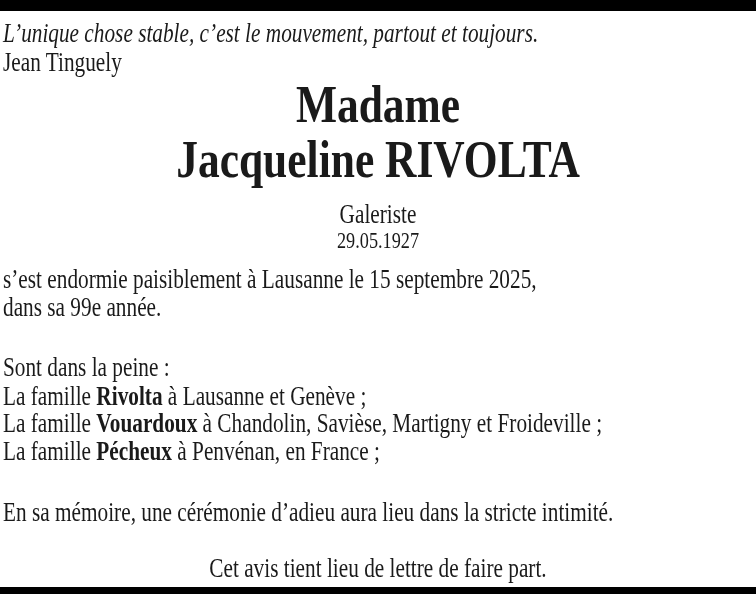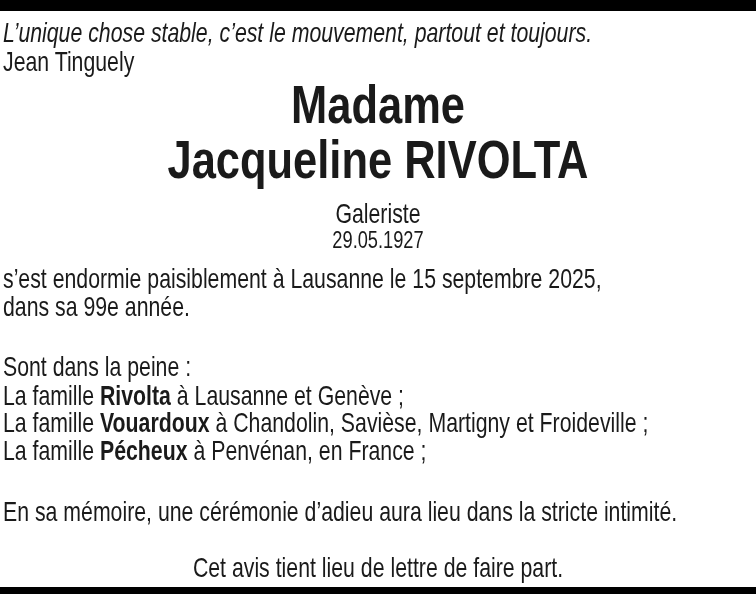--- a/index.html
+++ b/index.html
@@ -8,21 +8,21 @@
     --text:#1a1a1a;
     --bar:#000000;
   }
   html,body{margin:0;padding:0;background:#e8e8e8;}
   .canvas{
     position:relative;
     width:756px;
     height:595px;
     background:var(--bg);
     overflow:hidden;
-    font-family:Liberation Sans, sans-serif;
+    font-family:Liberation Serif, serif;
     color:var(--text);
     -webkit-font-smoothing:antialiased;
   }
   .bar{position:absolute;left:0;width:756px;background:var(--bar);}
   .bar-top{top:0;height:11px;}
   .bar-bottom{top:587px;height:7px;}
 
   
   .blk{position:absolute;white-space:nowrap;}
   .blk-left{left:3px;transform:scaleX(0.76);transform-origin:0 0;}

